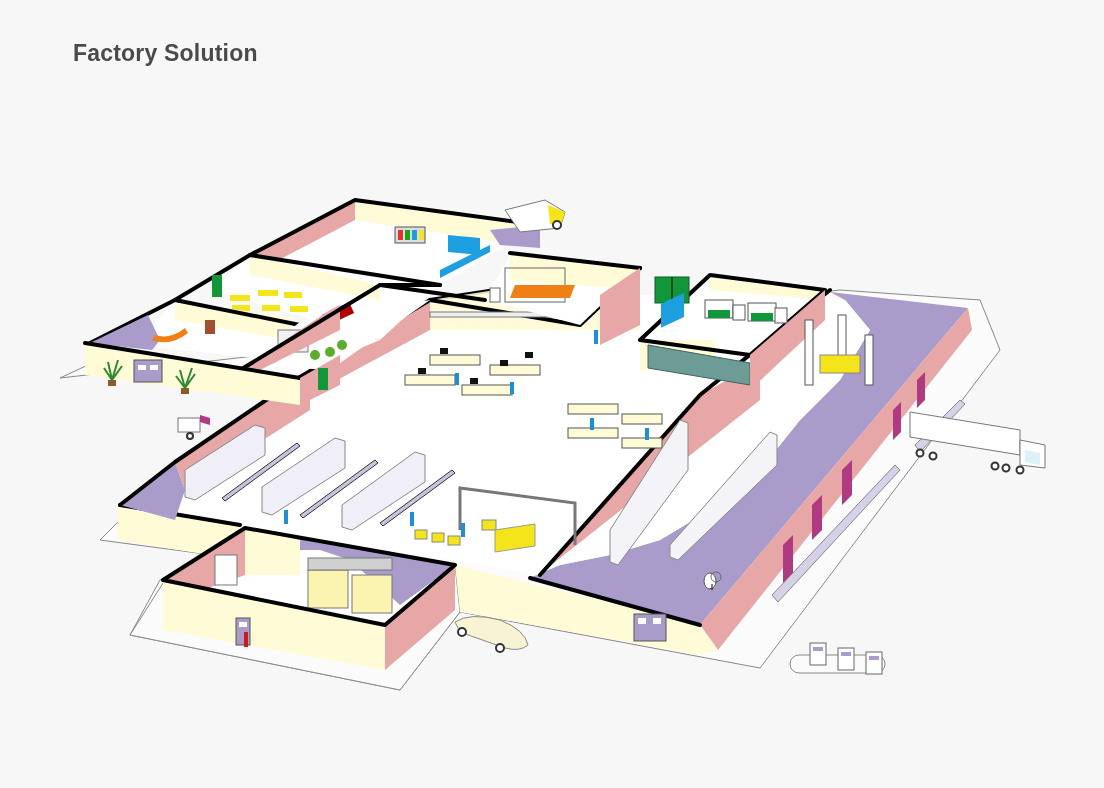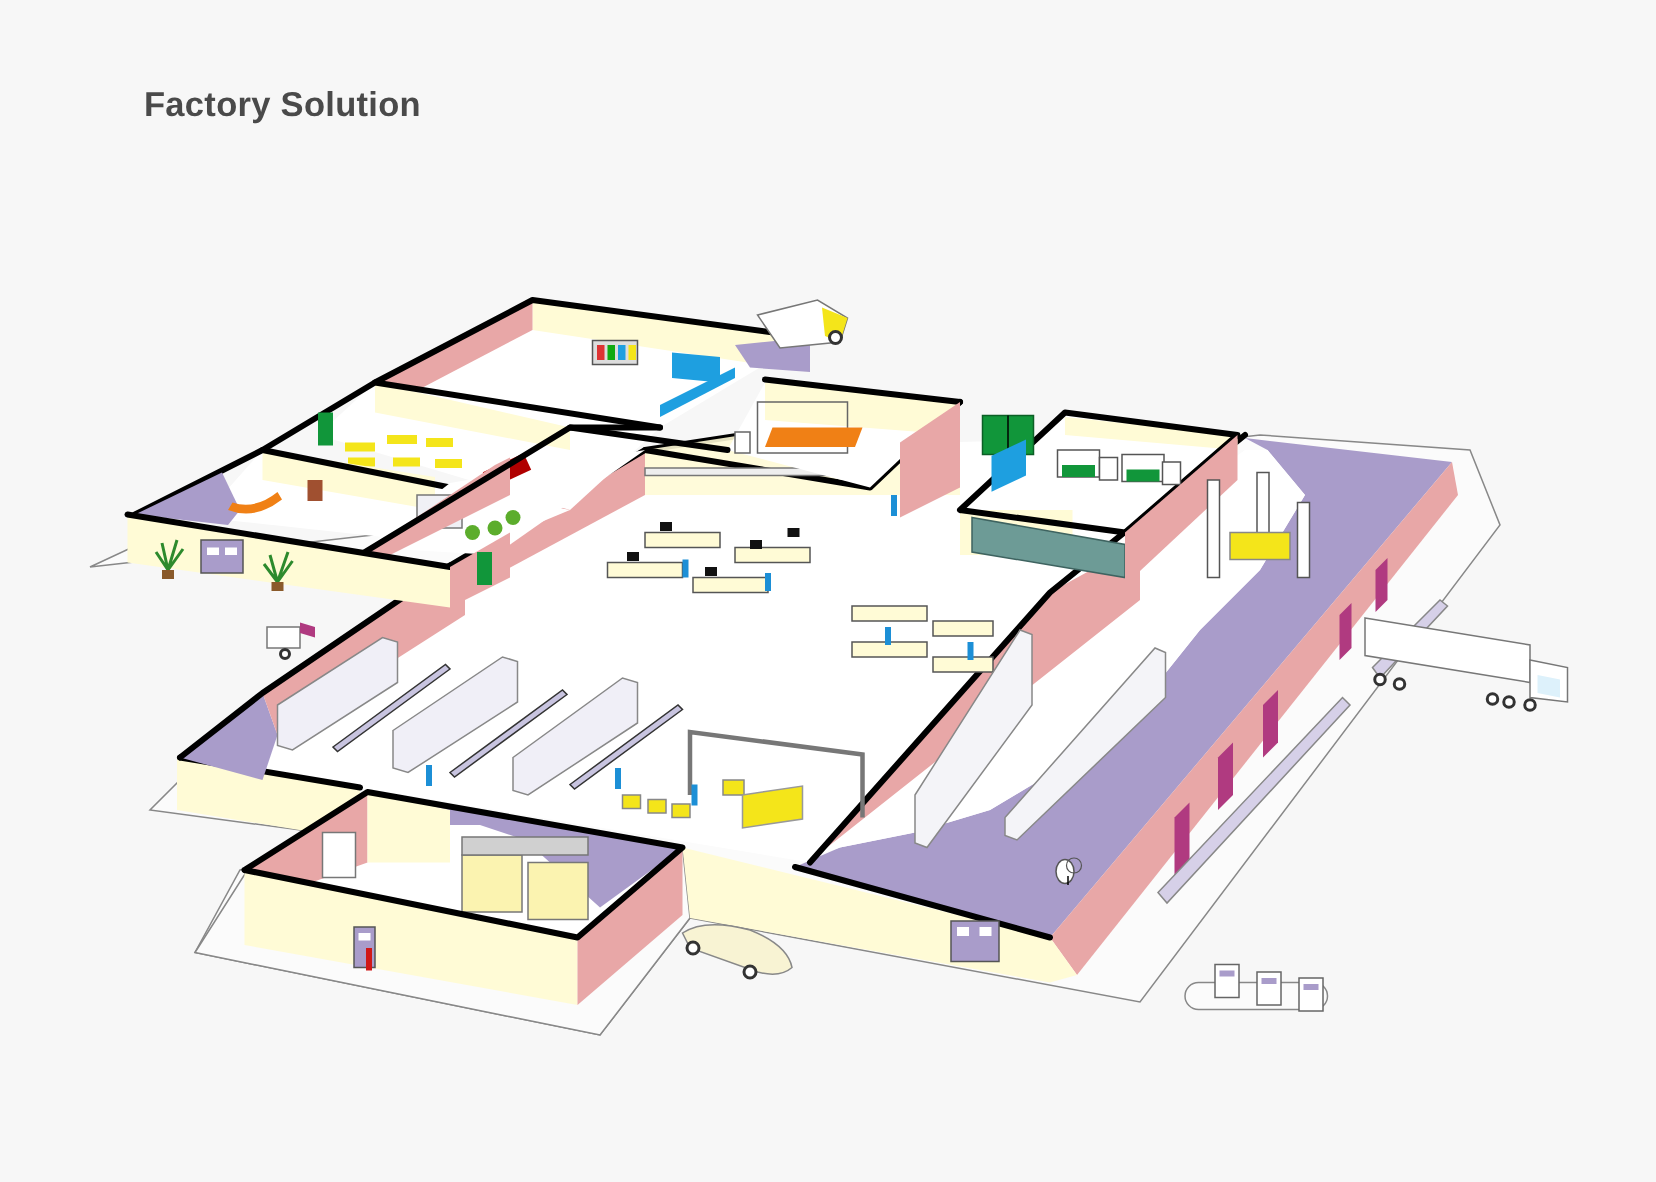--- a/index.html
+++ b/index.html
@@ -1,17 +1,17 @@
 <!DOCTYPE html>
 <html><head>
 <meta charset="utf-8">
 <style>
   html,body{margin:0;padding:0;background:#f7f7f7;}
   body{width:1104px;height:788px;position:relative;overflow:hidden;font-family:"Liberation Sans",sans-serif;}
-  .title{position:absolute;left:73px;top:56px;font-size:23px;font-weight:bold;color:#4a4a4a;letter-spacing:0.2px;margin-left:23px;}
+  .title{position:absolute;left:73px;top:40px;font-size:23px;font-weight:bold;color:#4a4a4a;letter-spacing:0.2px;}
   svg.scene{position:absolute;left:0;top:0;}
   .wall-top{stroke:#000;stroke-width:4;fill:none;stroke-linejoin:round;stroke-linecap:round;}
 </style>
 </head>
 <body>
 
 <div class="title">Factory Solution</div>
 
 <svg class="scene" width="1104" height="788" viewBox="0 0 1104 788" xmlns="http://www.w3.org/2000/svg">
 

